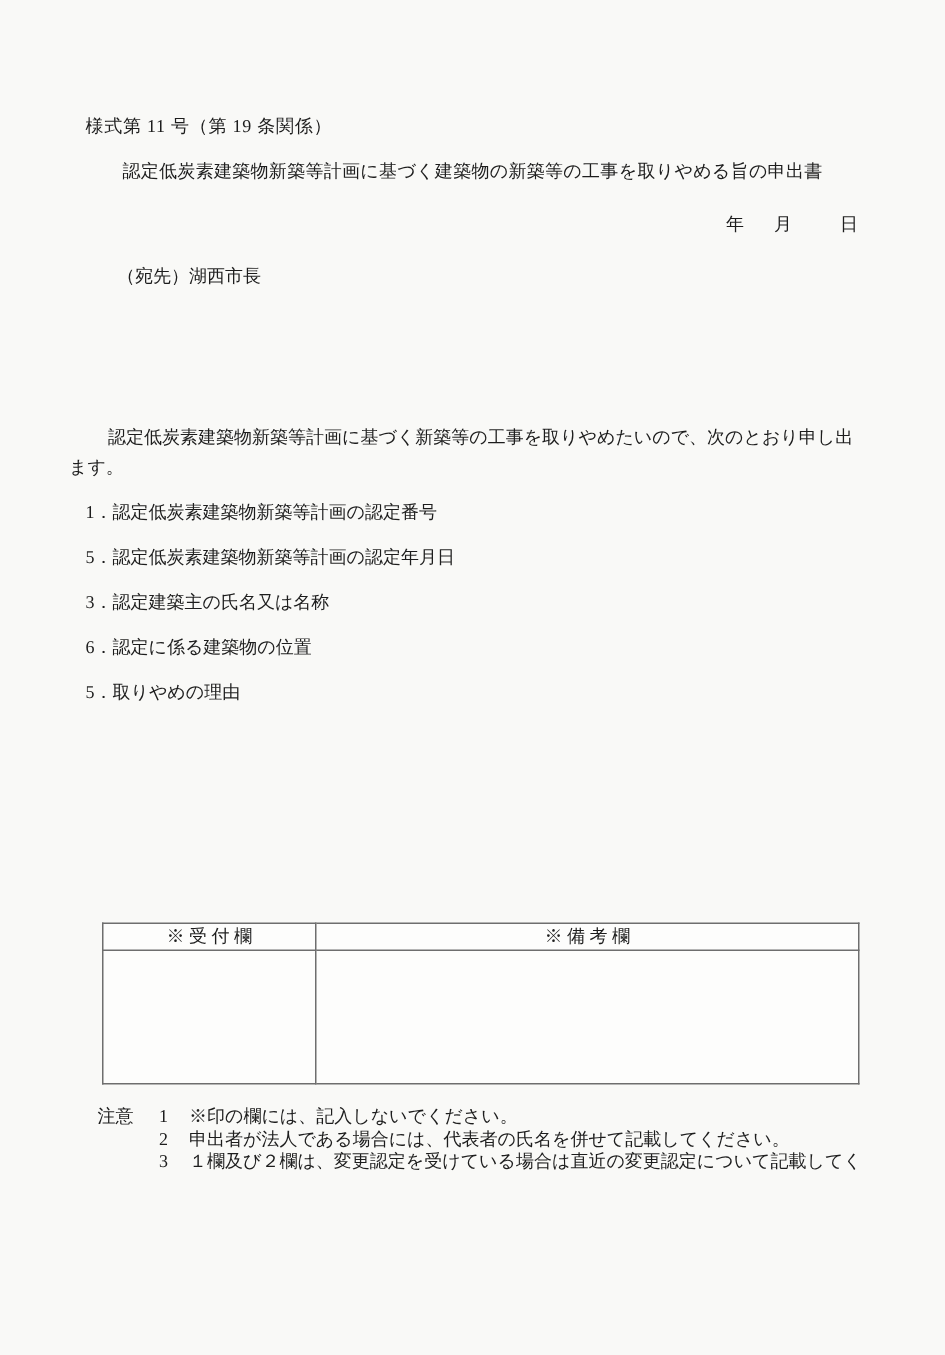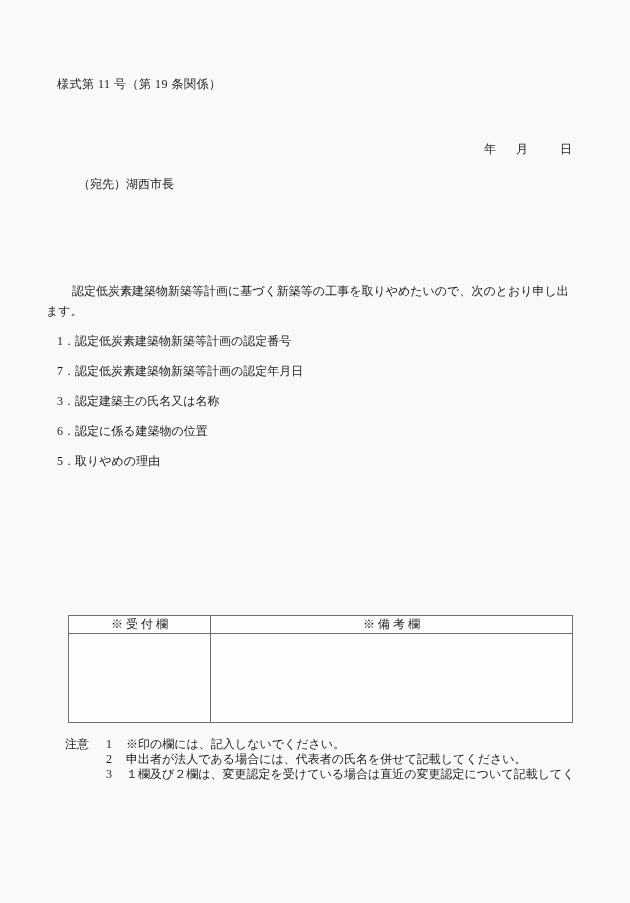--- a/index.html
+++ b/index.html
@@ -52,35 +52,36 @@
   .note-num { width:20px; flex:0 0 20px; }
   .note-text { width:452px; flex:0 0 452px; }
 </style>
 </head>
 <body>
 
 <div class="page">
 
   <div class="form-number">様式第 11 号（第 19 条関係）</div>
 
+  <div class="doc-title">認定低炭素建築物新築等計画に基づく建築物の新築等の工事を取りやめる旨の申出書</div>
 
   <div class="date-line">
     <span class="date-year">年</span>
     <span class="date-month">月</span>
     <span class="date-day">日</span>
   </div>
 
   <div class="recipient">（宛先）湖西市長</div>
 
 
   <div class="body-par">認定低炭素建築物新築等計画に基づく新築等の工事を取りやめたいので、次のとおり申し出ます。</div>
 
   <div class="items">
     <div class="item">1．認定低炭素建築物新築等計画の認定番号</div>
-    <div class="item">7．認定低炭素建築物新築等計画の認定年月日</div>
+    <div class="item">5．認定低炭素建築物新築等計画の認定年月日</div>
     <div class="item">3．認定建築主の氏名又は名称</div>
     <div class="item">6．認定に係る建築物の位置</div>
     <div class="item">5．取りやめの理由</div>
   </div>
 
   <table class="form-table">
     <tbody>
         <tr>
       <th class="col-receipt">※ 受 付 欄</th>
       <th>※ 備 考 欄</th>

